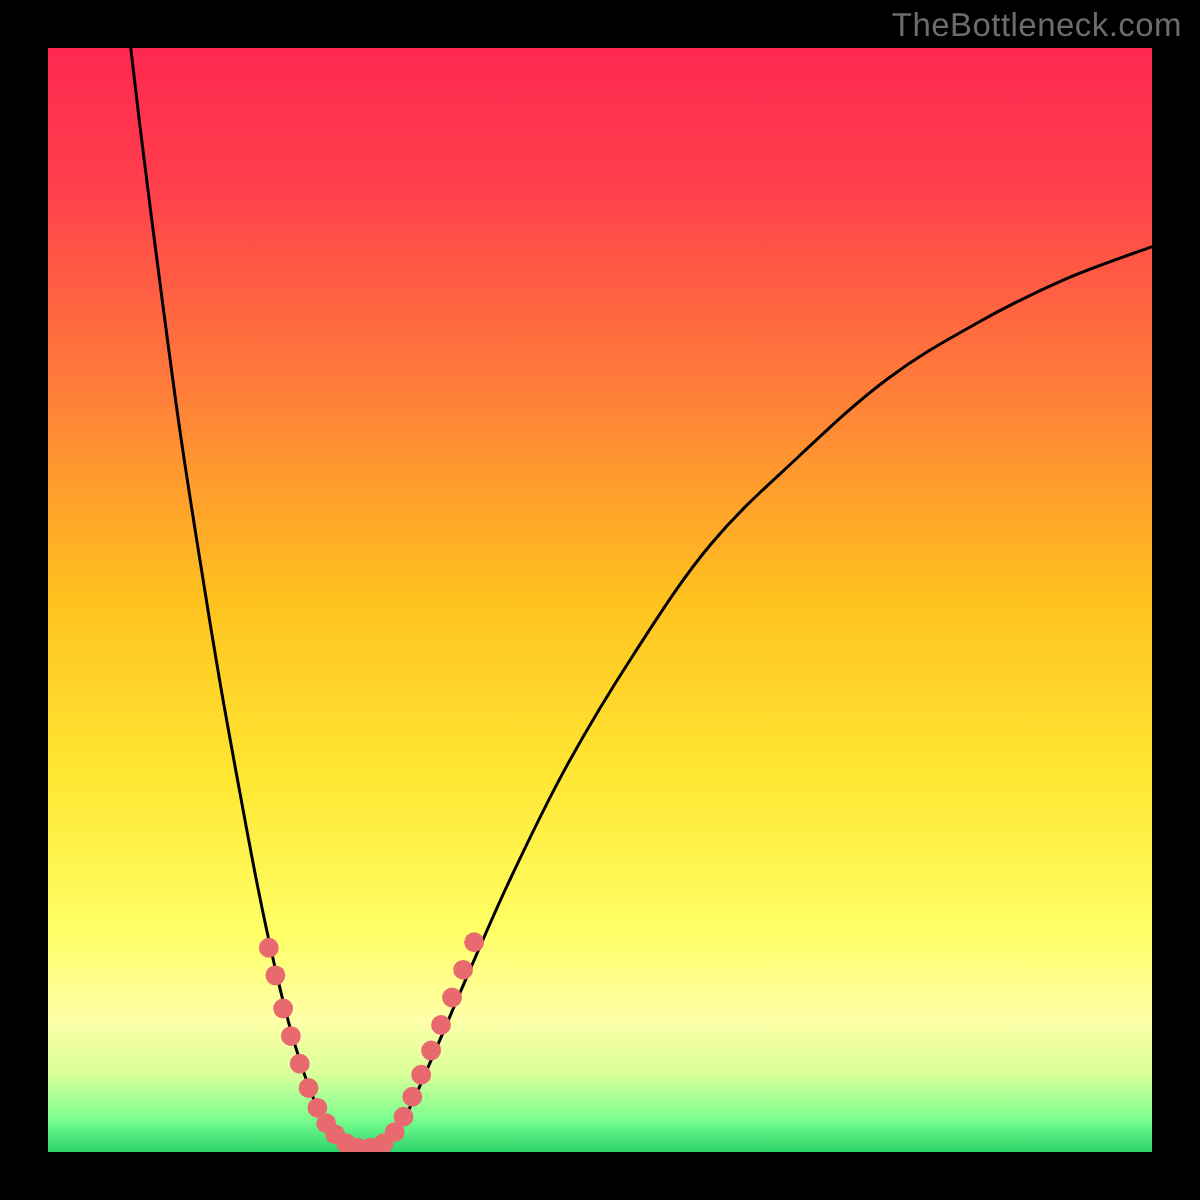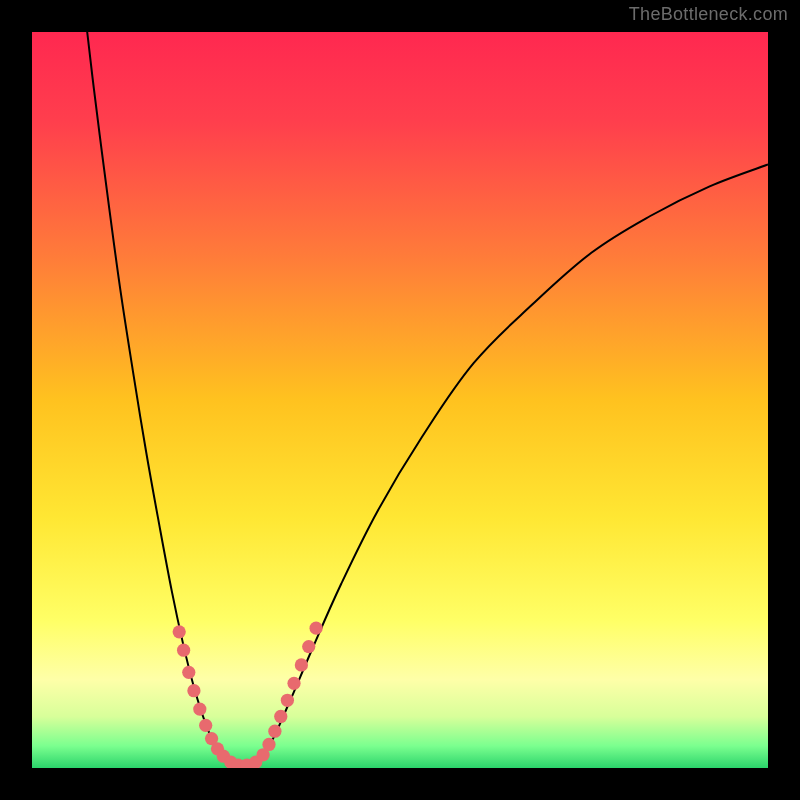--- a/index.html
+++ b/index.html
@@ -26,21 +26,21 @@
   }
   .gradient-fill {
     position: absolute;
     left: 0; top: 0; right: 0; bottom: 0;
   }
   .watermark {
     position: absolute;
     top: 4px;
     right: 12px;
     color: #6c6c6c;
-    font-size: 18px;
+    font-size: 22px;
     font-weight: 500;
     letter-spacing: 0.3px;
     z-index: 50;
   }
   svg.curve-layer {
     position: absolute;
     left: 0; top: 0;
     z-index: 10;
   }
   path.curve {

